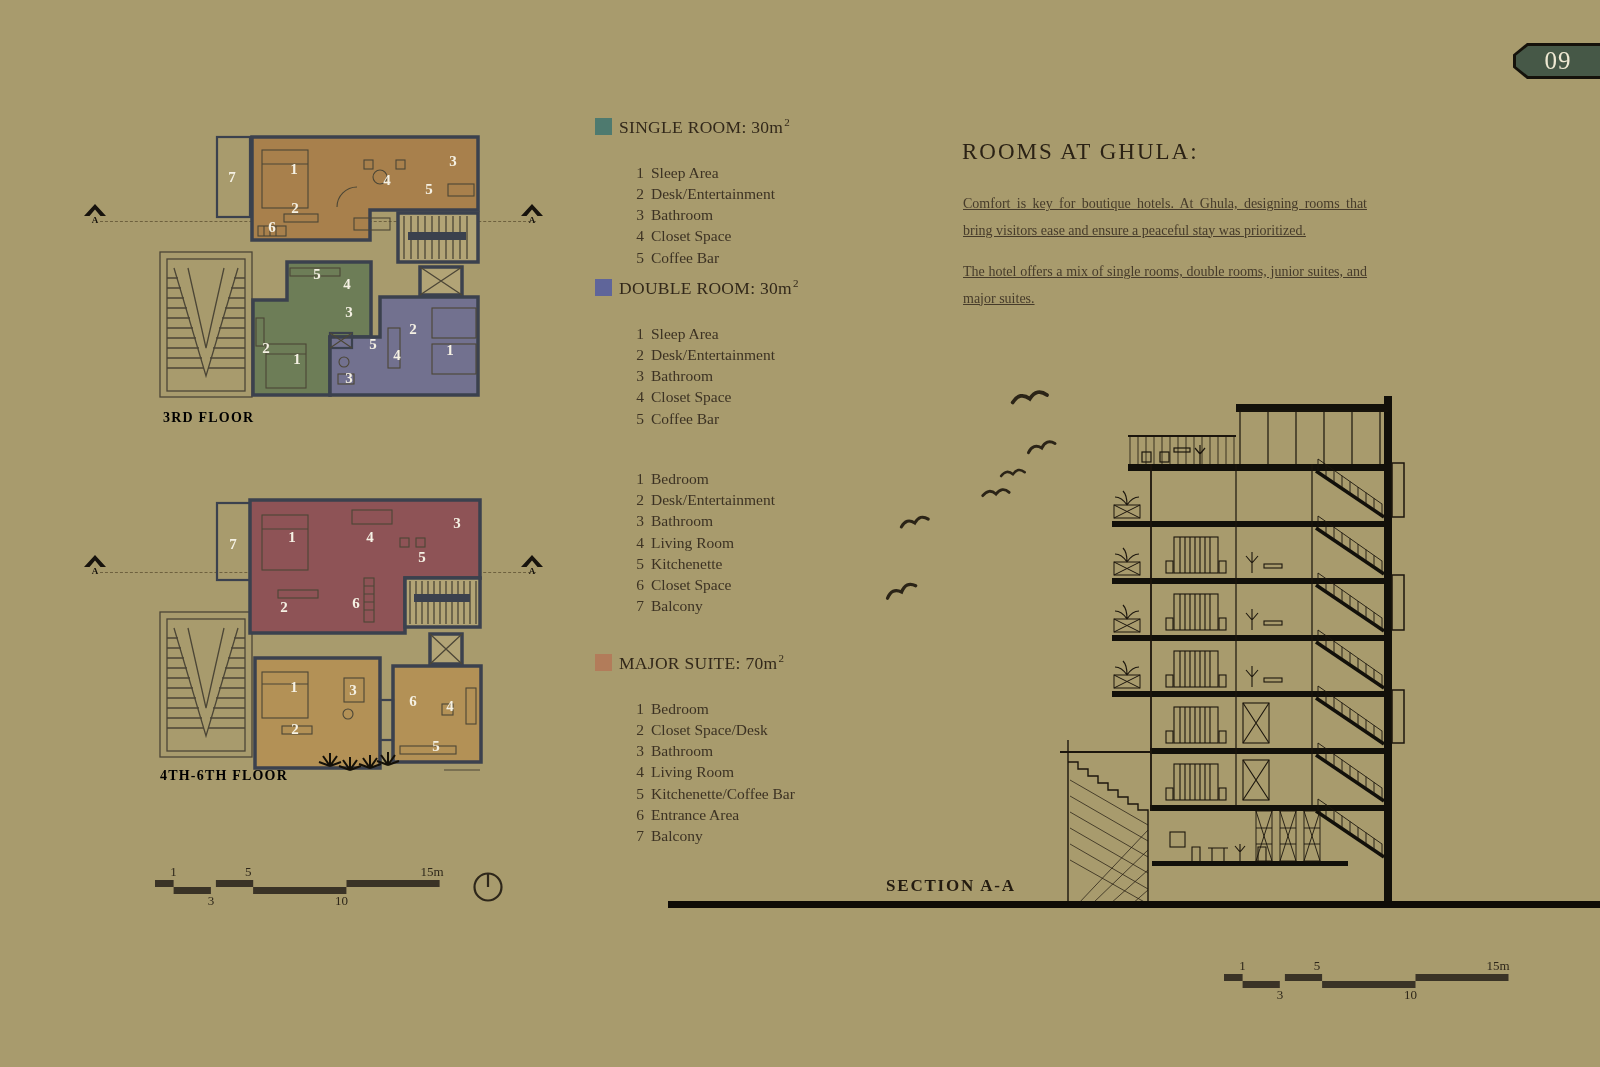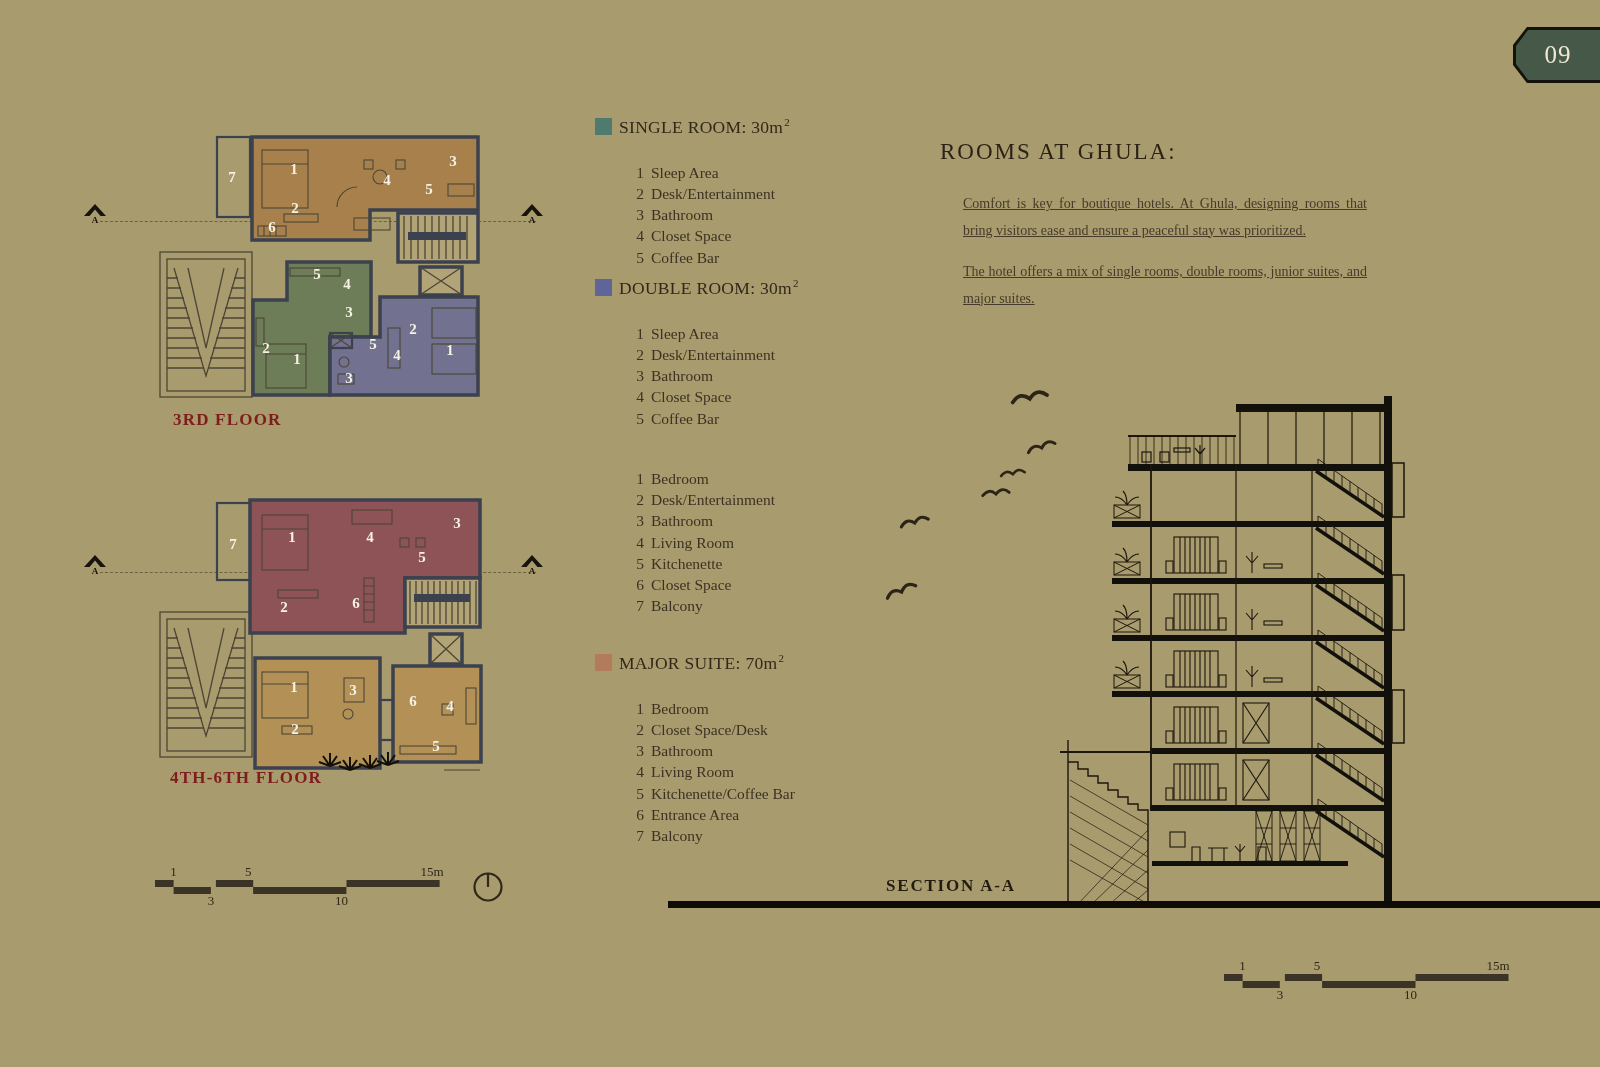--- a/index.html
+++ b/index.html
@@ -2,50 +2,50 @@
 <html><head>
 <meta charset="utf-8">
 <style>
   html,body{margin:0;padding:0;}
   .page{position:relative;width:1600px;height:1067px;overflow:hidden;
         font-family:"Liberation Serif",serif;color:#2e2517;}
   .abs{position:absolute;}
   
   .title{left:961px;top:78px;width:560px;font-size:41px;letter-spacing:2px;
          color:#241c11;font-weight:400;}
-  .subtitle{left:940px;top:139px;font-size:23px;letter-spacing:2px;color:#2b2215;}
+  .subtitle{left:962px;top:139px;font-size:23px;letter-spacing:2px;color:#2b2215;}
   .para{left:963px;width:404px;font-size:14px;line-height:26.5px;
         text-align:justify;color:#463b2a;text-decoration:underline;}
   .para1{top:191px;}
   .para2{top:259px;}
   
   .legend-block{position:absolute;left:595px;width:320px;}
   .legend-head{display:flex;align-items:center;font-size:17.5px;font-weight:400;
                color:#32281a;letter-spacing:.3px;}
   .swatch{width:17px;height:17px;margin-right:7px;flex:0 0 auto;}
   .legend-head sup{font-size:11px;margin-left:1px;}
   .legend-items{margin:24px 0 0 38px;}
   .legend-item{font-size:15.5px;line-height:21.2px;color:#3c3223;}
   .legend-item .n{display:inline-block;width:11px;text-align:right;margin-right:7px;}
   
-  .floor-label{font-size:17px;font-weight:700;letter-spacing:1.2px;color:#7f1d1d;margin-left:10px;}
+  .floor-label{font-size:14px;font-weight:700;letter-spacing:1.2px;color:#000000;}
   .cutline{border-top:1px dashed rgba(78,66,38,.65);height:0;}
   svg .wall{stroke:#3b414e;stroke-width:3.5;}
   svg .wall2{stroke:#3b414e;stroke-width:2.2;fill:none;}
   svg .thin{stroke:#4c4636;stroke-width:1.3;fill:none;}
   svg .thin2{stroke:#4c4636;stroke-width:1.1;fill:none;}
   svg .num{font:700 15px "Liberation Serif",serif;fill:#f5f1e4;text-anchor:middle;}
   svg .ink{stroke:#1c160d;fill:none;}
   svg .inkfill{fill:#12100a;stroke:none;}
   svg .sblabel{font:13px "Liberation Serif",serif;fill:#2e271a;text-anchor:middle;}
   svg .mk{font:700 9px "Liberation Serif",serif;fill:#17130d;text-anchor:middle;}
   .section-label{font-size:17px;font-weight:700;letter-spacing:1.8px;color:#231b10;}
   .groundline{background:#0f0c07;}
   
-  .badge{left:1513px;top:27px;width:87px;height:56px;background:#15120b;
+  .badge{left:1513px;top:43px;width:87px;height:36px;background:#15120b;
          clip-path:polygon(0 32%,14px 0,100% 0,100% 100%,14px 100%,0 68%);}
   .badge-inner{position:absolute;left:3px;top:3px;right:0;bottom:3px;background:#465847;
          clip-path:polygon(0 32%,12px 0,100% 0,100% 100%,12px 100%,0 68%);
          display:flex;align-items:center;justify-content:center;}
   .badge-inner span{font-size:25px;letter-spacing:1px;color:#efe9d3;}
 </style>
 </head>
 <body>
 
 <div class="page" style="background: rgb(168, 155, 109);">

